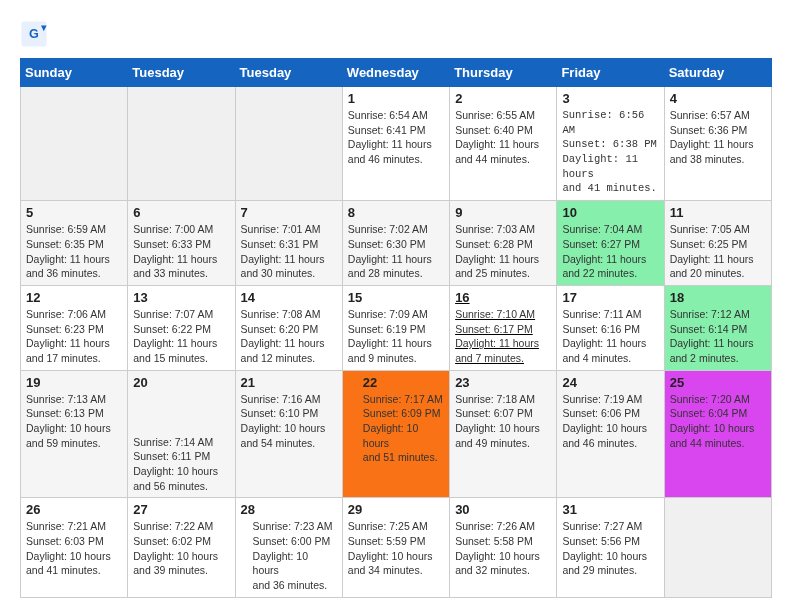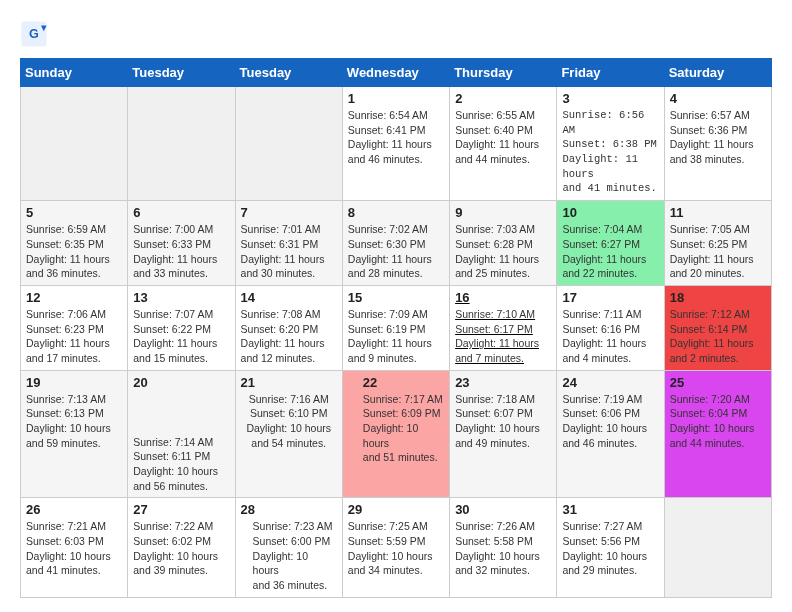--- a/index.html
+++ b/index.html
@@ -243,21 +243,21 @@
 Daylight: 11 hours
 and 7 minutes.</div>
         </td>
         <td style="background: rgb(255, 255, 255);">
           <span class="day-number">17</span>
           <div class="day-info" style="white-space: pre-line;">Sunrise: 7:11 AM
 Sunset: 6:16 PM
 Daylight: 11 hours
 and 4 minutes.</div>
         </td>
-        <td style="background: #ef4444;">
+        <td style="background: #86efac;">
           <span class="day-number">18</span>
           <div class="day-info" style="white-space: pre-line;">Sunrise: 7:12 AM
 Sunset: 6:14 PM
 Daylight: 11 hours
 and 2 minutes.</div>
         </td>
       </tr>
       <tr>
         <td style="background: rgb(245, 245, 245);">
           <span class="day-number">19</span>
@@ -268,26 +268,26 @@
         </td>
         <td style="background: rgb(245, 245, 245);">
           <span class="day-number">20</span>
           <div class="day-info" style="white-space: pre-line; margin-top: 45px;">Sunrise: 7:14 AM
 Sunset: 6:11 PM
 Daylight: 10 hours
 and 56 minutes.</div>
         </td>
         <td style="background: rgb(245, 245, 245);">
           <span class="day-number">21</span>
-          <div class="day-info" style="white-space: pre-line; text-align: center;">Sunrise: 7:16 AM
+          <div class="day-info" style="white-space: pre-line;">Sunrise: 7:16 AM
 Sunset: 6:10 PM
 Daylight: 10 hours
 and 54 minutes.</div>
         </td>
-        <td style="background: #fca5a5; padding-left: 20px;">
+        <td style="background: #f97316; padding-left: 20px;">
           <span class="day-number">22</span>
           <div class="day-info" style="white-space: pre-line;">Sunrise: 7:17 AM
 Sunset: 6:09 PM
 Daylight: 10 hours
 and 51 minutes.</div>
         </td>
         <td style="background: rgb(245, 245, 245);">
           <span class="day-number">23</span>
           <div class="day-info" style="white-space: pre-line;">Sunrise: 7:18 AM
 Sunset: 6:07 PM

